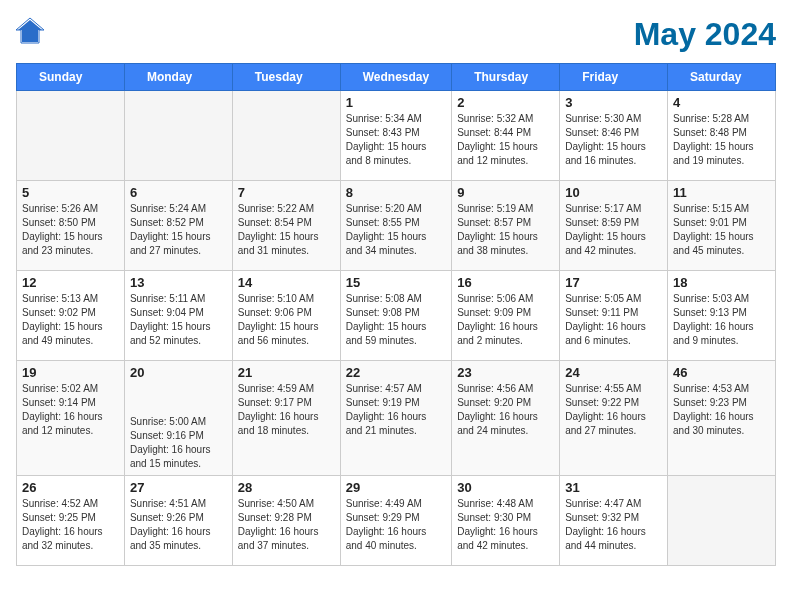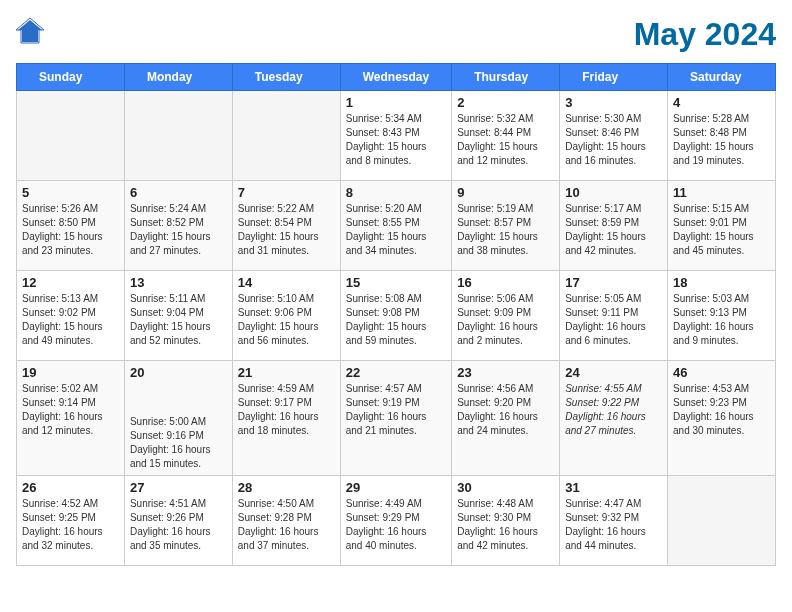--- a/index.html
+++ b/index.html
@@ -276,21 +276,21 @@
         </td>
         <td>
           <span class="day-num">23</span>
           <div class="day-info" style="white-space: pre-line;">Sunrise: 4:56 AM
 Sunset: 9:20 PM
 Daylight: 16 hours
 and 24 minutes.</div>
         </td>
         <td>
           <span class="day-num">24</span>
-          <div class="day-info" style="white-space: pre-line; font-style: italic;">Sunrise: 4:55 AM
+          <div class="day-info" style="white-space: pre-line;">Sunrise: 4:55 AM
 Sunset: 9:22 PM
 Daylight: 16 hours
 and 27 minutes.</div>
         </td>
         <td>
           <span class="day-num">46</span>
           <div class="day-info" style="white-space: pre-line;">Sunrise: 4:53 AM
 Sunset: 9:23 PM
 Daylight: 16 hours
 and 30 minutes.</div>

